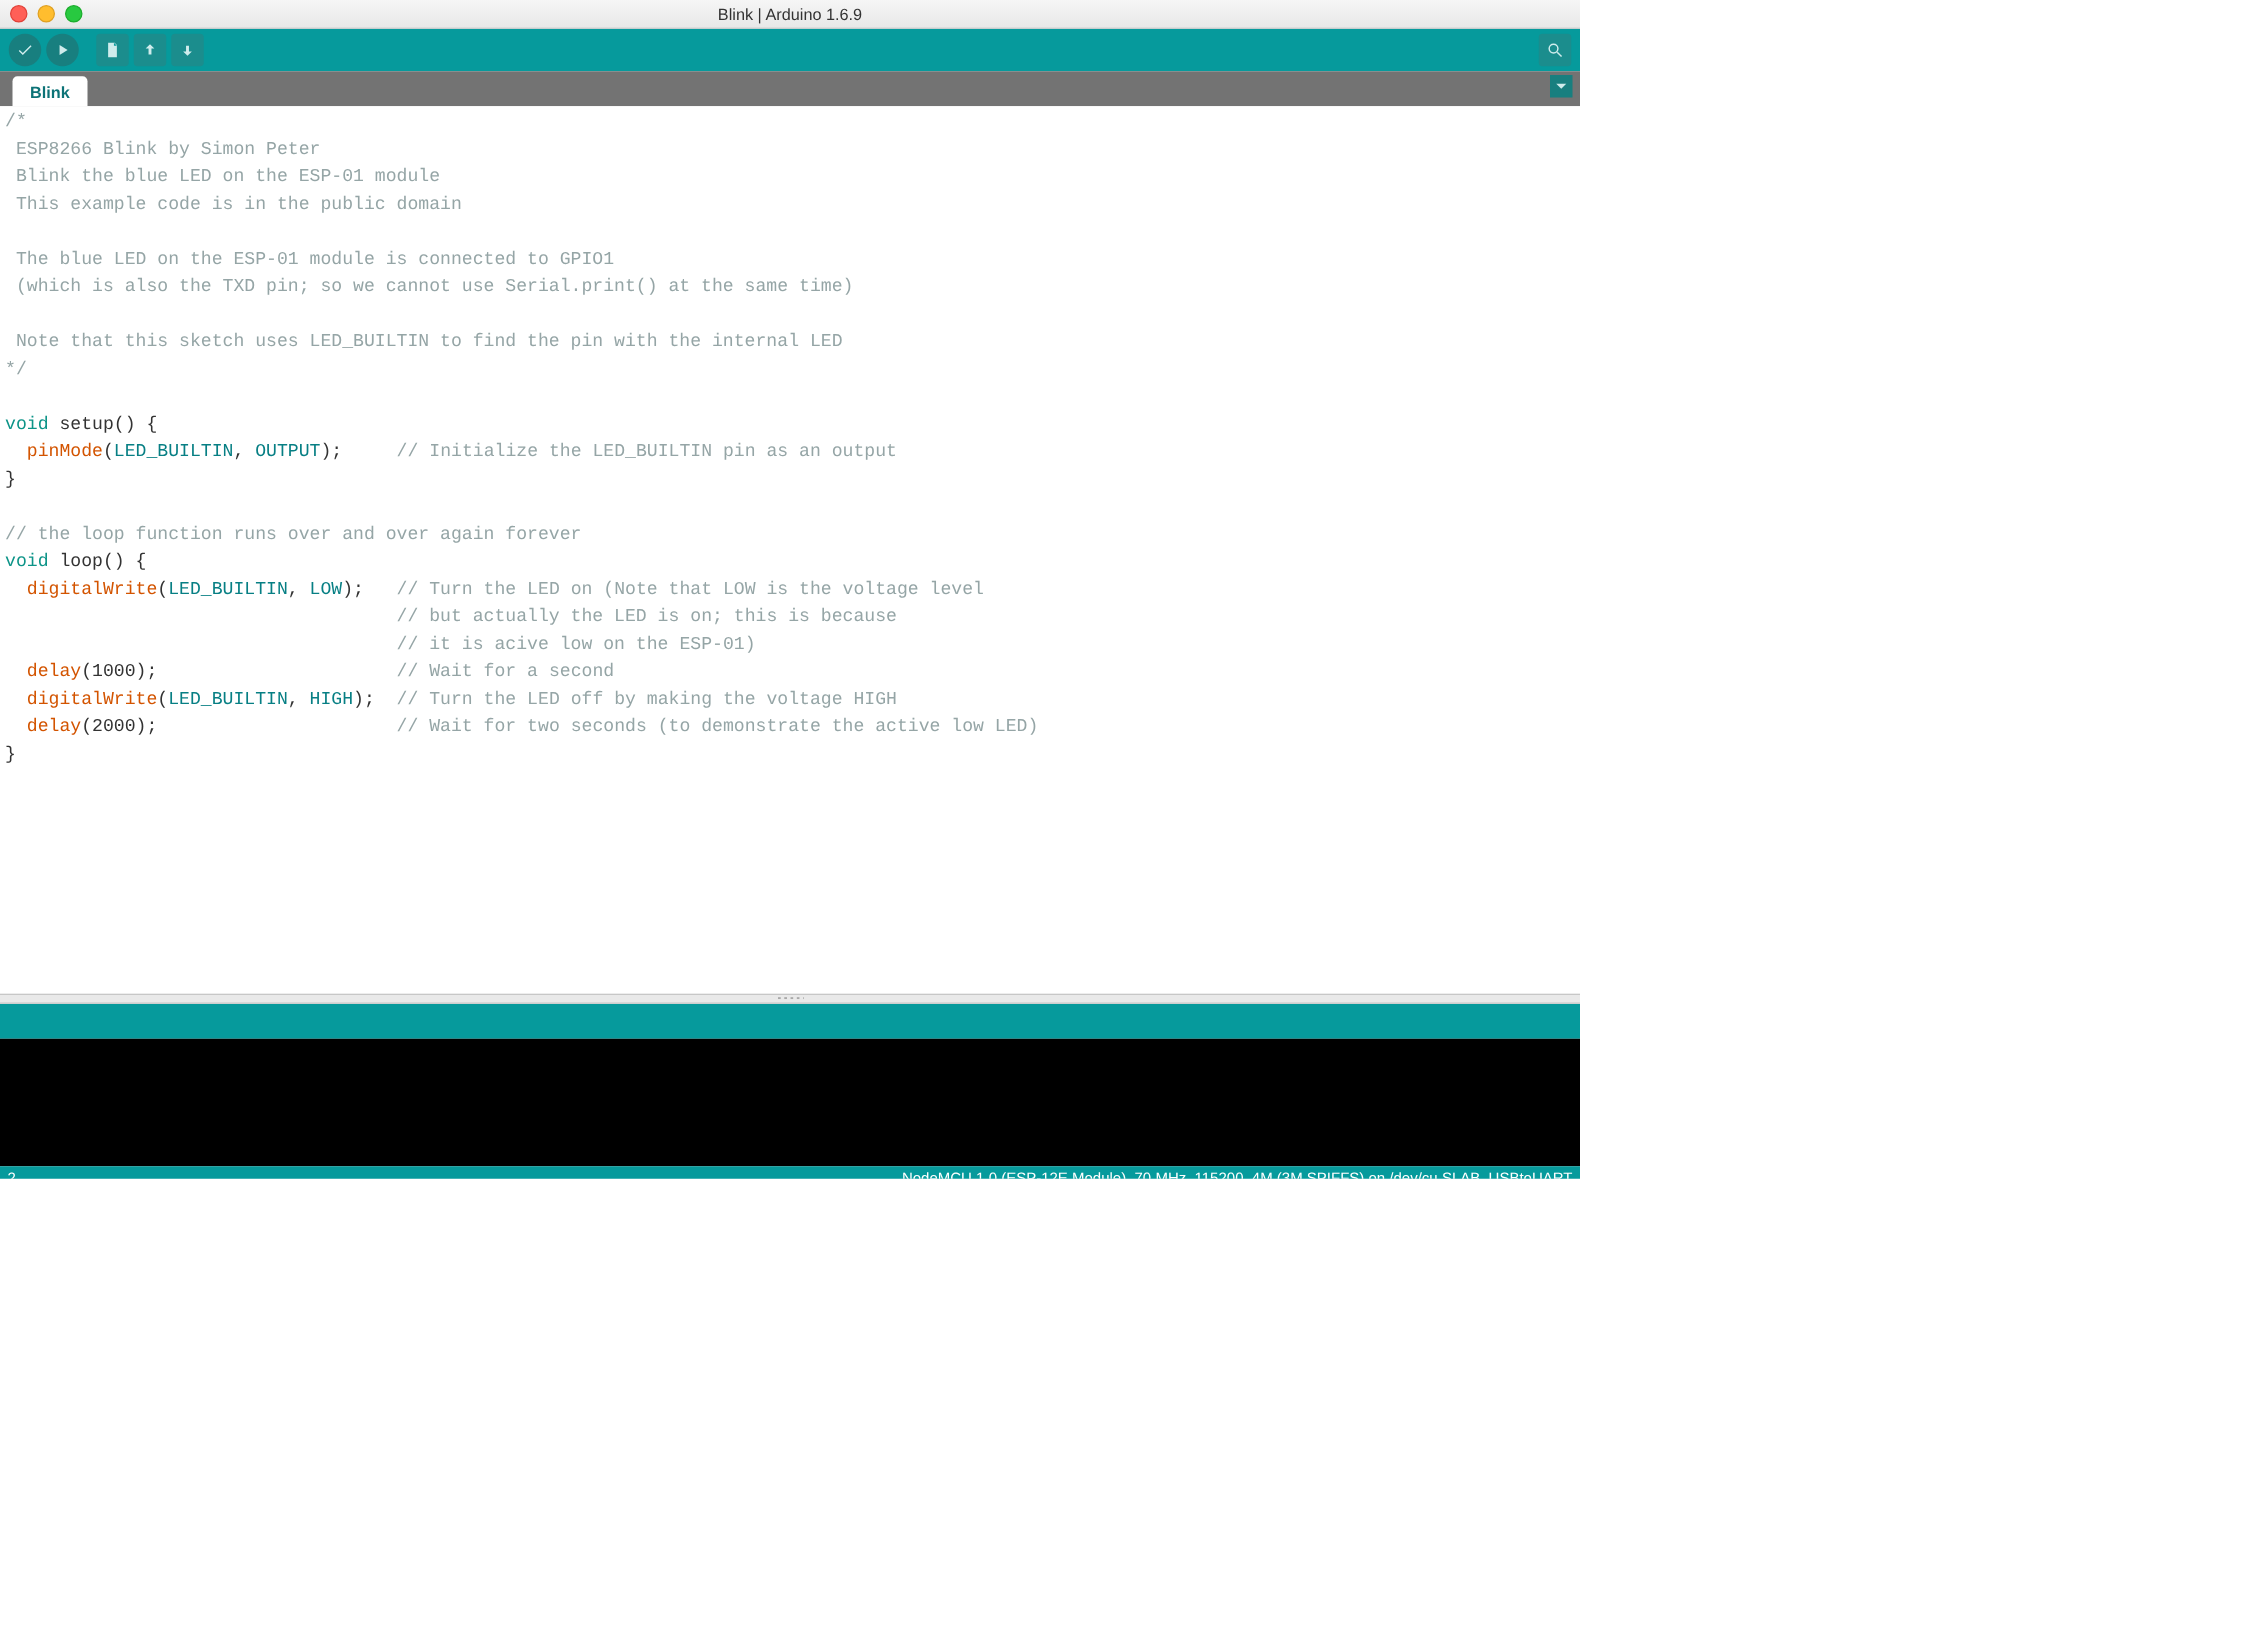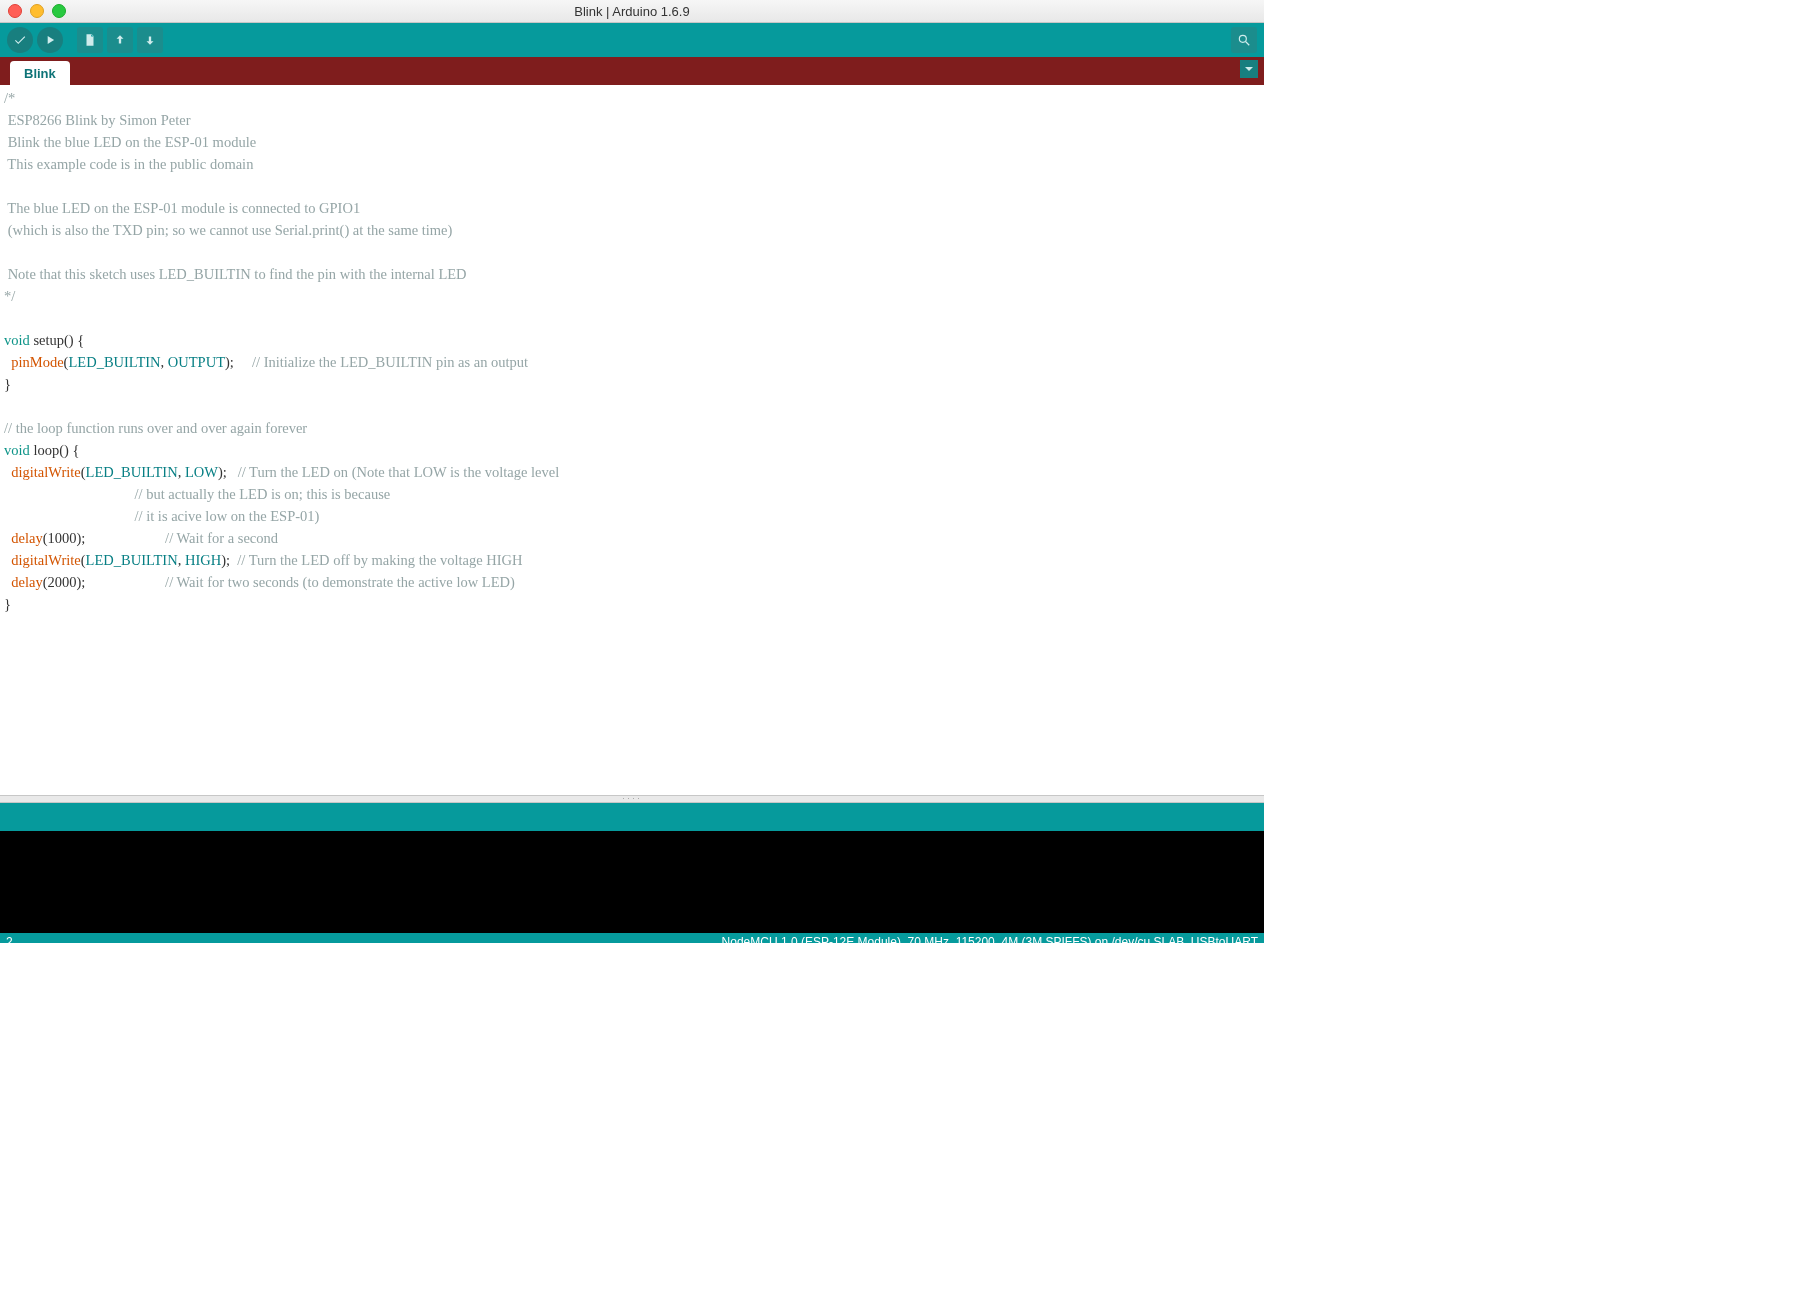--- a/index.html
+++ b/index.html
@@ -9,26 +9,26 @@
   .tl.red{background:#ff5f57;border:1px solid #e14138;}
   .tl.yel{background:#ffbd2e;border:1px solid #dfa022;}
   .tl.grn{background:#28c940;border:1px solid #1bad2c;}
   .titletext{margin:0 auto;font-size:13px;color:#333;}
   .toolbar{height:34px;background:#069a9c;display:flex;align-items:center;padding:0 7px;gap:4px;color:#fff;}
   .tbtn{width:26px;height:26px;border-radius:50%;background:#187f7f;display:flex;align-items:center;justify-content:center;cursor:pointer;}
   .tbtn.sq{border-radius:3px;background:#1b8d8d;}
   .tbtn .ico{width:14px;height:14px;}
   .toolbar .gap{width:6px;}
   .toolbar .spacer{flex:1;}
-  .tabbar{height:28px;background:#7f1d1d;display:flex;align-items:flex-end;padding-left:10px;position:relative;}
+  .tabbar{height:28px;background:#737373;display:flex;align-items:flex-end;padding-left:10px;position:relative;}
   .tab{background:#fff;border-top-left-radius:4px;border-top-right-radius:4px;padding:5px 14px 4px;font-size:13px;font-weight:bold;color:#0d7377;margin-bottom:0;cursor:pointer;}
   .tabmenu{position:absolute;right:6px;top:3px;width:18px;height:18px;background:#187f7f;display:flex;align-items:center;justify-content:center;cursor:pointer;}
   .tabmenu svg{width:10px;height:10px;fill:#cfecec;}
   .editor{height:calc(943px - 22px - 34px - 28px - 34px - 102px - 17px);background:#fff;overflow:auto;padding:2px 4px;position:relative;}
-  pre.code{margin:0;padding:0;font-family:Liberation Serif, serif;font-size:14.5px;line-height:22px;color:#333;white-space:pre;}
+  pre.code{margin:0;padding:0;font-family:Liberation Mono, monospace;font-size:14.5px;line-height:22px;color:#333;white-space:pre;}
   .cm{color:#95a5a6;}  
   .kw{color:#0d9488;}  
   .fn{color:#d35400;}  
   .cn{color:#077f84;}  
   .divider-grip{height:6px;background:#e9e9e9;border-top:1px solid #c7c7c7;border-bottom:1px solid #c7c7c7;position:relative;}
   .divider-grip::after{content:"";position:absolute;left:50%;top:1px;width:22px;height:3px;transform:translateX(-50%);background:radial-gradient(circle,#a9a9a9 1px,transparent 1px) 0 0/5px 100%;}
   .statusstrip{height:28px;background:#069a9c;}
   .console{height:102px;background:#000;color:#fff;}
   .footer{height:17px;background:#069a9c;color:#fff;display:flex;align-items:center;font-size:12px;padding:0 6px;}
   .footer .fspacer{flex:1;}

